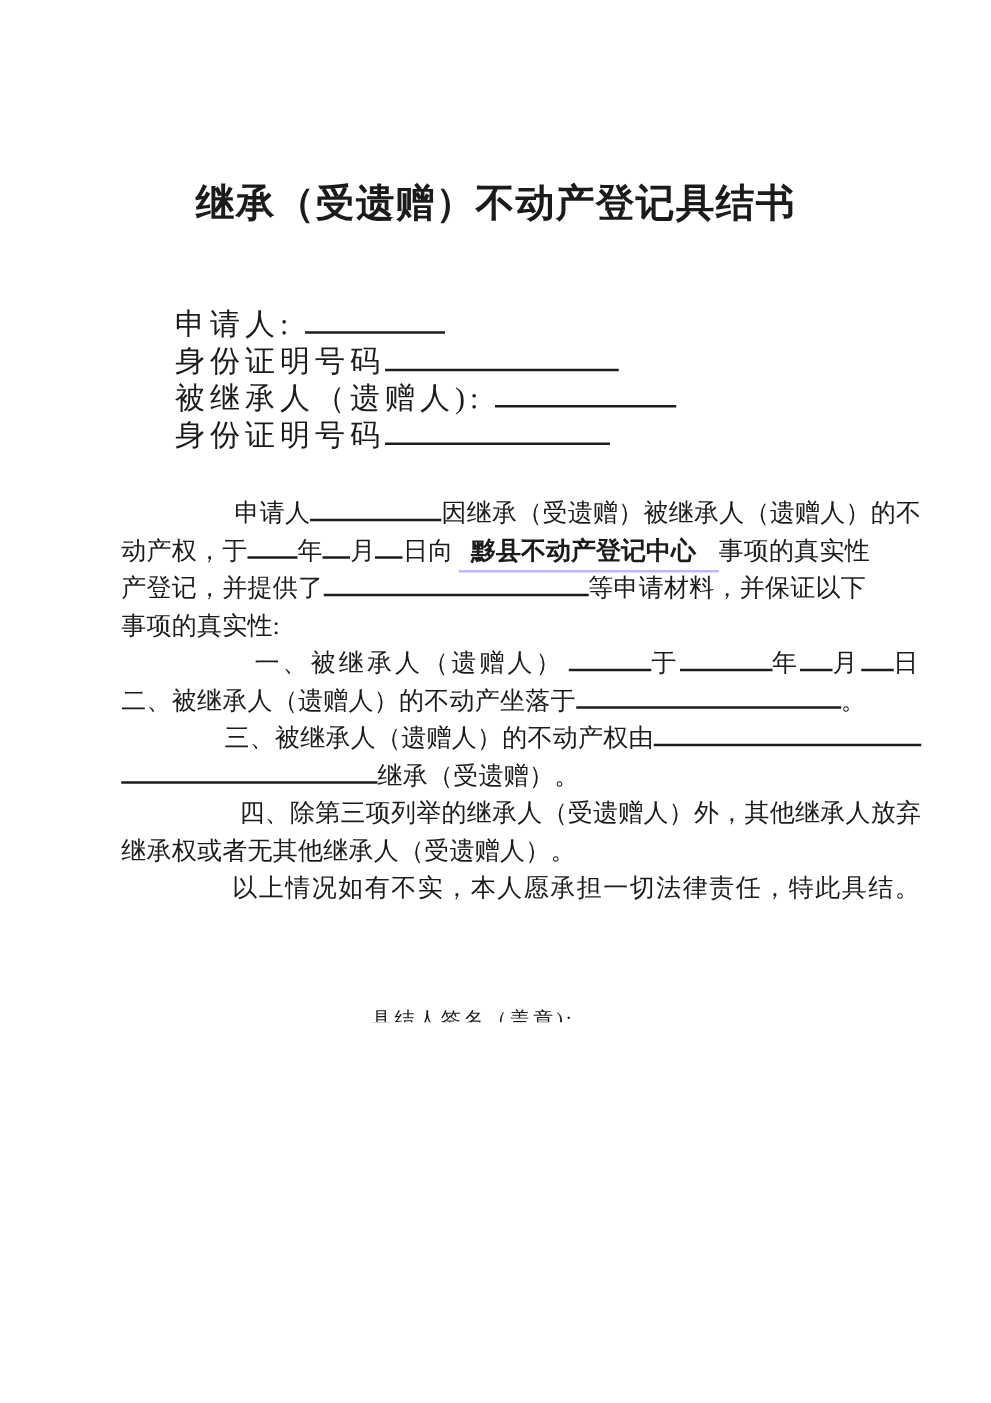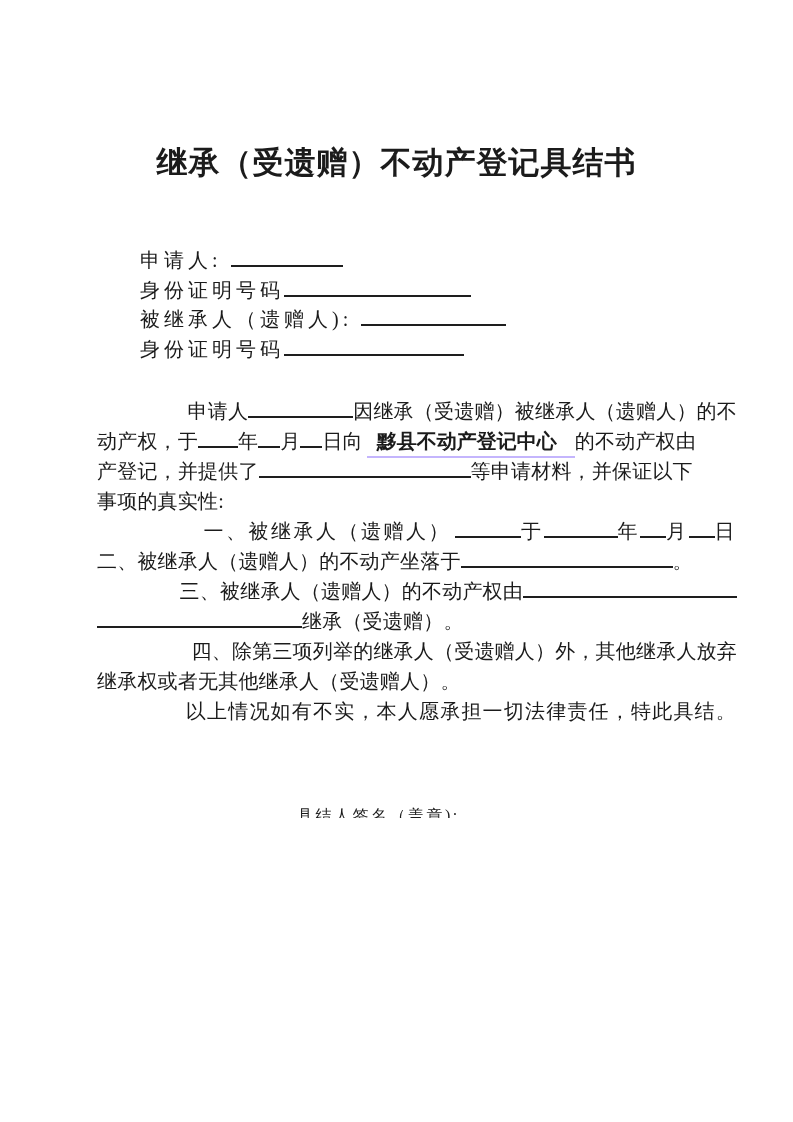--- a/index.html
+++ b/index.html
@@ -5,21 +5,21 @@
   html,body{margin:0;padding:0;background:#ffffff;}
   .page{
     position:relative;width:793px;height:818px;background:#ffffff;
     font-family:"Liberation Serif","DejaVu Serif",serif;color:#1b1b1b;
     overflow:hidden;
   }
   .title{
     position:absolute;top:142px;left:0;width:100%;margin:0;
     text-align:center;font-size:31px;font-weight:bold;letter-spacing:1px;
   }
-  .fields{position:absolute;left:140px;top:246px;font-size:20px;letter-spacing:4px;}
+  .fields{position:absolute;left:140px;top:246px;font-size:24px;letter-spacing:4px;}
   .frow{height:29.5px;line-height:29.5px;white-space:nowrap;}
   .blank{
     display:inline-block;height:3px;border-bottom:2px solid #1e1e1e;
     vertical-align:baseline;
   }
   .bodytext{position:absolute;left:97px;top:396px;width:640px;font-size:20px;letter-spacing:0.2px;}
   .bline{height:30px;line-height:30px;white-space:nowrap;}
   .indent{padding-left:43px;text-align:right;}
   .sp{letter-spacing:2.5px;}
   .wide{letter-spacing:1.2px;}
@@ -54,21 +54,21 @@
     <div class="frow">
       <span>身份证明号码</span><span class="blank" style="width:180px;"></span>
     </div>
   </div>
 
   <div class="bodytext">
     <div class="bline indent">
       <span>申请人</span><span class="blank" style="width:105px;"></span><span>因继承（受遗赠）被继承人（遗赠人）的不</span>
     </div>
     <div class="bline">
-      <span>动产权，于</span><span class="blank" style="width:40px;"></span><span>年</span><span class="blank" style="width:22px;"></span><span>月</span><span class="blank" style="width:22px;"></span><span>日向</span><span class="centerwrap"><span class="boldname">黟县不动产登记中心</span></span><span>的不动产权由</span>
+      <span>动产权，于</span><span class="blank" style="width:40px;"></span><span>年</span><span class="blank" style="width:22px;"></span><span>月</span><span class="blank" style="width:22px;"></span><span>日向</span><span class="centerwrap"><span class="boldname">黟县不动产登记中心</span></span><span>事项的真实性</span>
     </div>
     <div class="bline">
       <span>产登记，并提供了</span><span class="blank" style="width:212px;"></span><span>等申请材料，并保证以下</span>
     </div>
     <div class="bline">
       <span>事项的真实性:</span>
     </div>
     <div class="bline indent">
       <span class="sp">一、被继承人（遗赠人）</span><span class="blank" style="width:66px;margin-left:4px;"></span><span class="sp">于</span><span class="blank" style="width:74px;"></span><span class="sp">年</span><span class="blank" style="width:26px;"></span><span class="sp">月</span><span class="blank" style="width:26px;"></span><span class="sp">日</span>
     </div>

